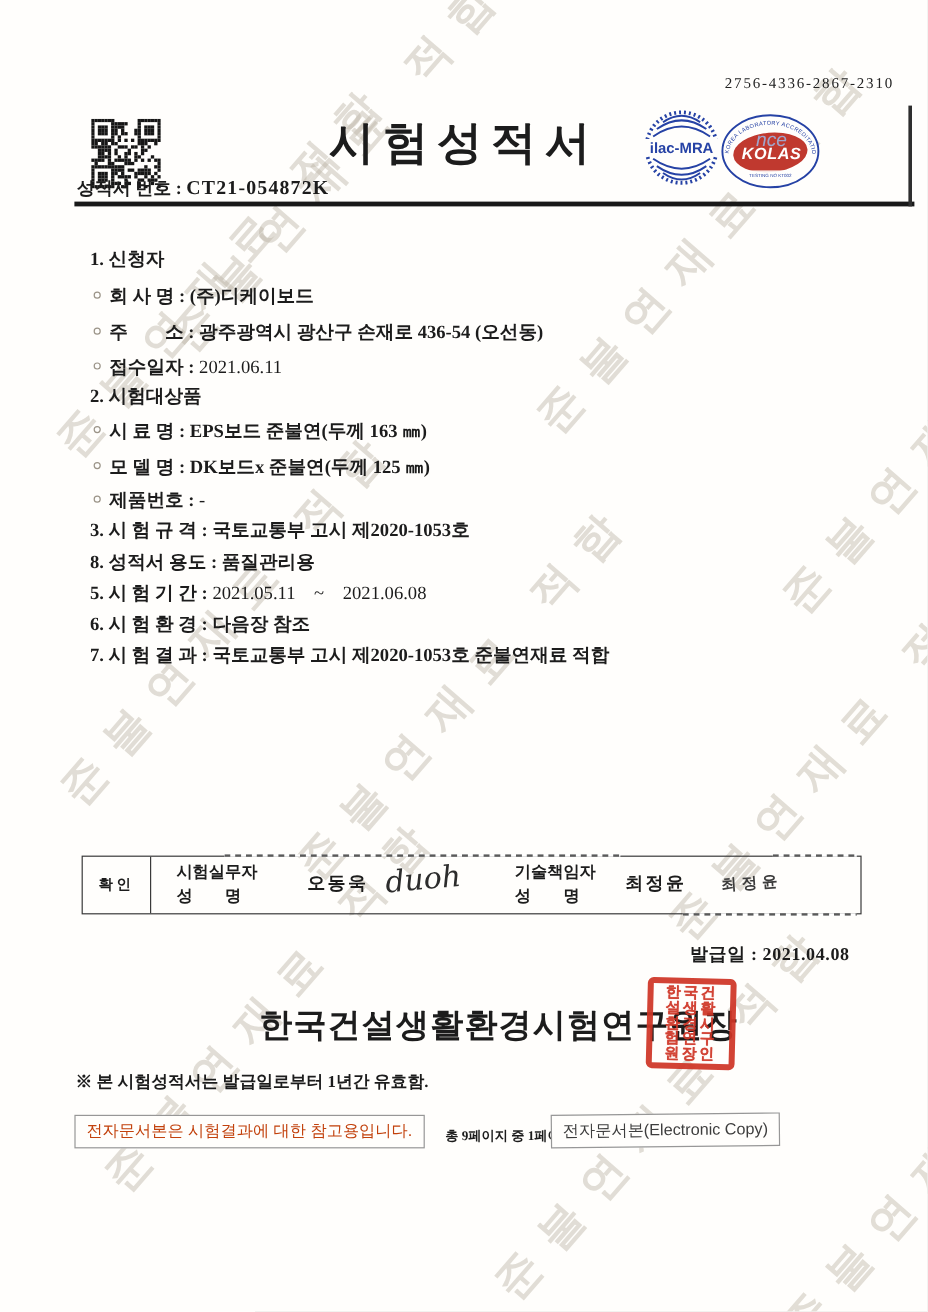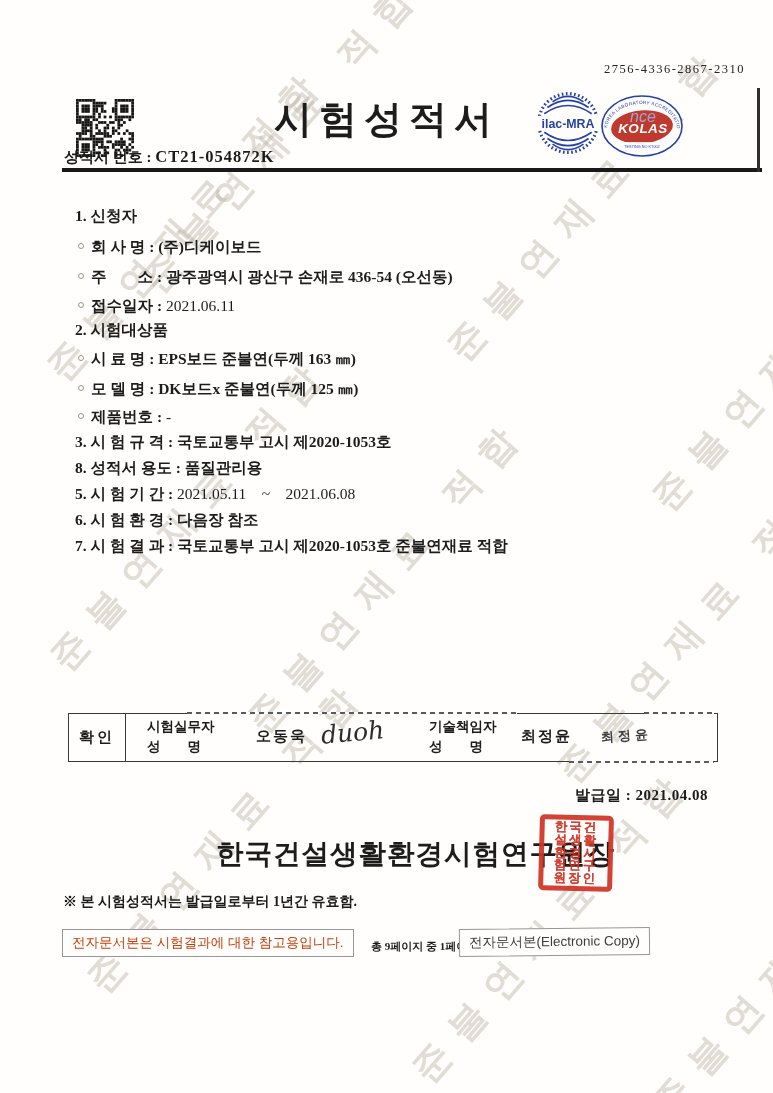--- a/index.html
+++ b/index.html
@@ -25,21 +25,21 @@
   
   .line{position:absolute;font-size:15.5px;font-weight:bold;white-space:nowrap;text-align:right;}
   .line .v{font-weight:bold;}
   .line .vn{font-weight:normal;}
   .sub{padding-left:0;}
   .bullet{display:inline-block;width:4px;height:4px;border:1px solid #9b9488;border-radius:50%;
           vertical-align:3px;margin-right:7px;}
   
   .sign-table{left:68px;top:713px;width:648px;height:47px;border:1.6px solid #3a3a3a;}
   .confirm-cell{position:absolute;left:0;top:0;bottom:0;width:56px;border-right:1.6px solid #3a3a3a;
-                display:flex;align-items:center;justify-content:center;font-size:15px;font-weight:bold;
+                display:flex;align-items:center;justify-content:center;font-size:12px;font-weight:bold;
                 letter-spacing:3px;}
   .role{position:absolute;top:3px;font-size:13.5px;font-weight:bold;line-height:20px;white-space:pre;}
   .sig-name{position:absolute;top:13px;font-size:15px;font-weight:bold;letter-spacing:2px;}
   .hand{position:absolute;font-family:"DejaVu Serif",serif;color:#2c2c2c;}
   .hand-en{top:4px;font-size:25px;font-style:italic;transform:rotate(-5deg);}
   .hand-kr{top:13px;font-size:13px;font-weight:bold;letter-spacing:4px;transform:rotate(-4deg);color:#3c3c3c;}
   .dash{position:absolute;height:2.4px;background-color:#fff;
         background-image:linear-gradient(90deg,#5a5a5a 55%,rgba(0,0,0,0) 55%);background-size:9px 2.4px;}
   
   .issue{left:575px;top:786px;font-size:15px;font-weight:600;letter-spacing:.5px;}

